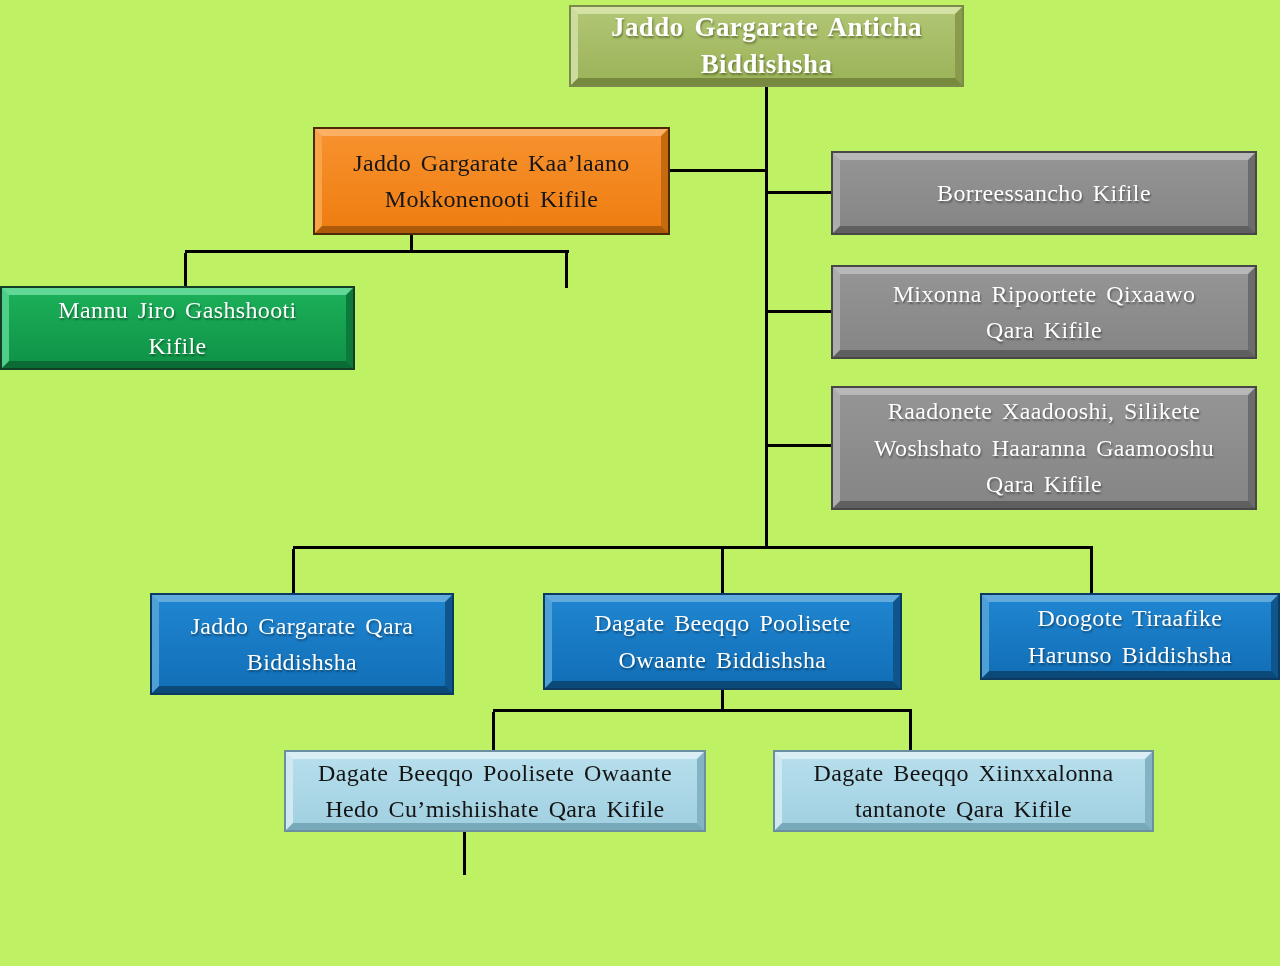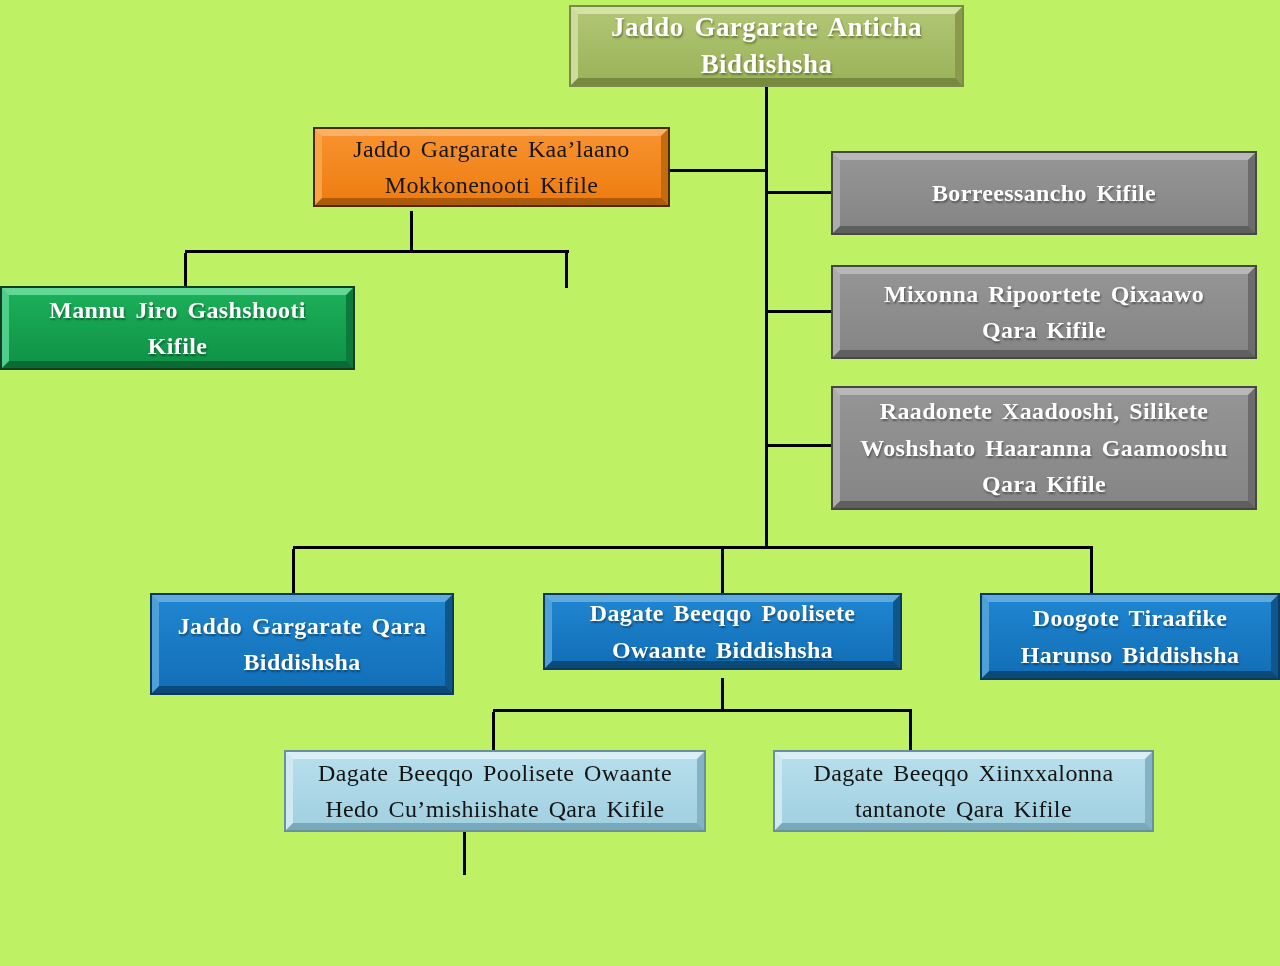--- a/index.html
+++ b/index.html
@@ -59,21 +59,20 @@
   }
 
   .green {
     background: linear-gradient(#1bae58, #109448);
     border-color: #62d897 #0d7a3c #0a6b34 #4fce89;
     outline-color: #123f24;
     color: #ffffff;
   }
   .green .node-label, .gray .node-label, .blue .node-label {
     text-shadow: 1px 2px 2px rgba(0, 0, 0, 0.38);
-    font-weight: bold;
   }
 
   .gray {
     background: linear-gradient(#949494, #868686);
     border-color: #b8b8b8 #6c6c6c #5f5f5f #acacac;
     outline-color: #474747;
     color: #ffffff;
   }
 
   .blue {
@@ -112,21 +111,21 @@
   <div class="conn" style="left:493px;top:709px;width:419px;height:3px"></div>
   <div class="conn" style="left:492px;top:712px;width:3px;height:40px"></div>
   <div class="conn" style="left:909px;top:712px;width:3px;height:40px"></div>
   <div class="conn" style="left:463px;top:830px;width:3px;height:45px"></div>
 
   <div class="node olive" style="left:571px;top:7px;width:391px;height:78px">
     <span class="node-label">Jaddo Gargarate Anticha
 Biddishsha</span>
   </div>
 
-  <div class="node orange" style="left:315px;top:129px;width:353px;height:76px">
+  <div class="node orange" style="left:315px;top:129px;width:353px;height:104px">
     <span class="node-label">Jaddo Gargarate Kaa’laano
 Mokkonenooti Kifile</span>
   </div>
 
   <div class="node green" style="left:2px;top:288px;width:351px;height:80px">
     <span class="node-label">Mannu Jiro Gashshooti
 Kifile</span>
   </div>
 
 
@@ -143,21 +142,21 @@
     <span class="node-label">Raadonete Xaadooshi, Silikete
 Woshshato Haaranna Gaamooshu
 Qara Kifile</span>
   </div>
 
   <div class="node blue" style="left:152px;top:595px;width:300px;height:98px">
     <span class="node-label">Jaddo Gargarate Qara
 Biddishsha</span>
   </div>
 
-  <div class="node blue" style="left:545px;top:595px;width:355px;height:73px">
+  <div class="node blue" style="left:545px;top:595px;width:355px;height:93px">
     <span class="node-label">Dagate Beeqqo Poolisete
 Owaante Biddishsha</span>
   </div>
 
   <div class="node blue" style="left:982px;top:595px;width:296px;height:83px">
     <span class="node-label">Doogote Tiraafike
 Harunso Biddishsha</span>
   </div>
 
   <div class="node lightblue" style="left:286px;top:752px;width:418px;height:78px">

